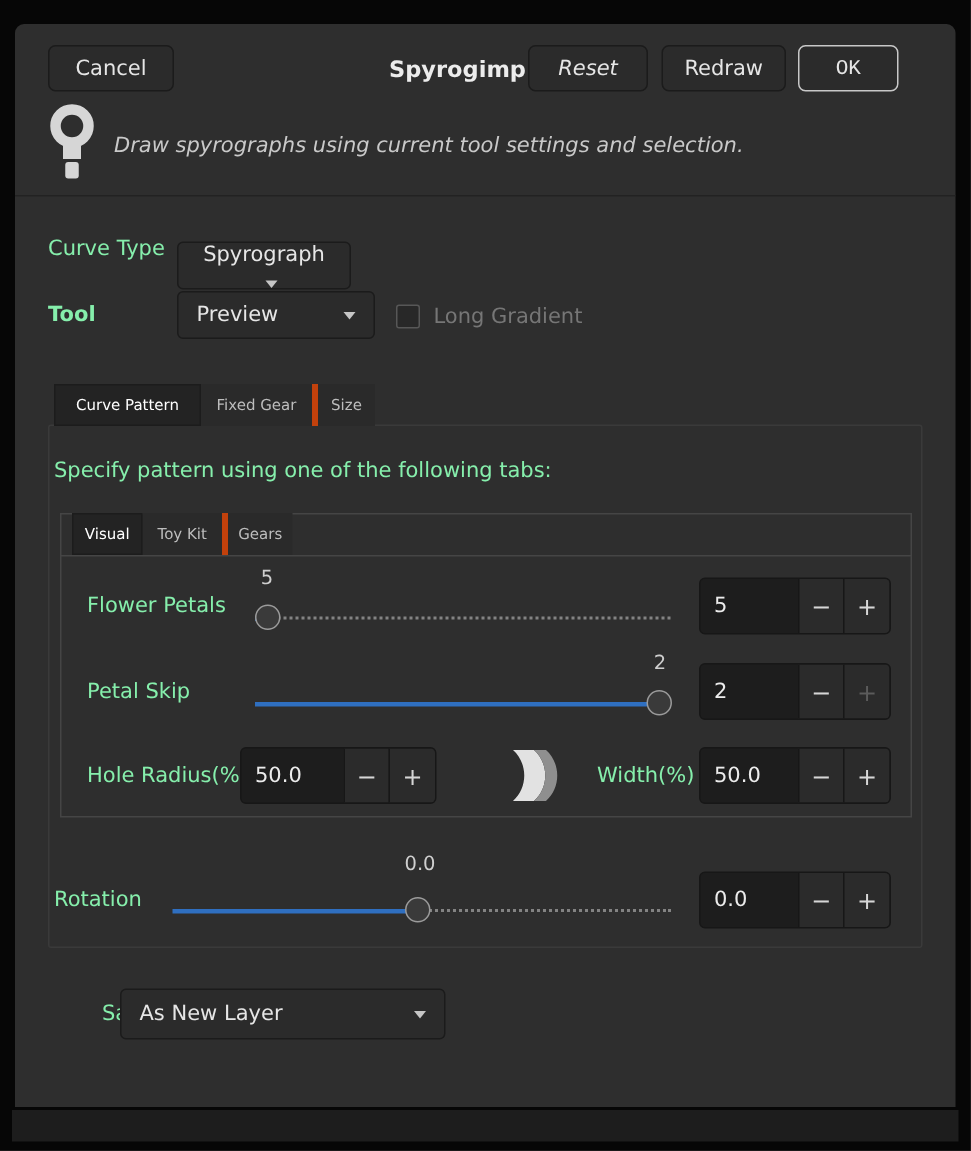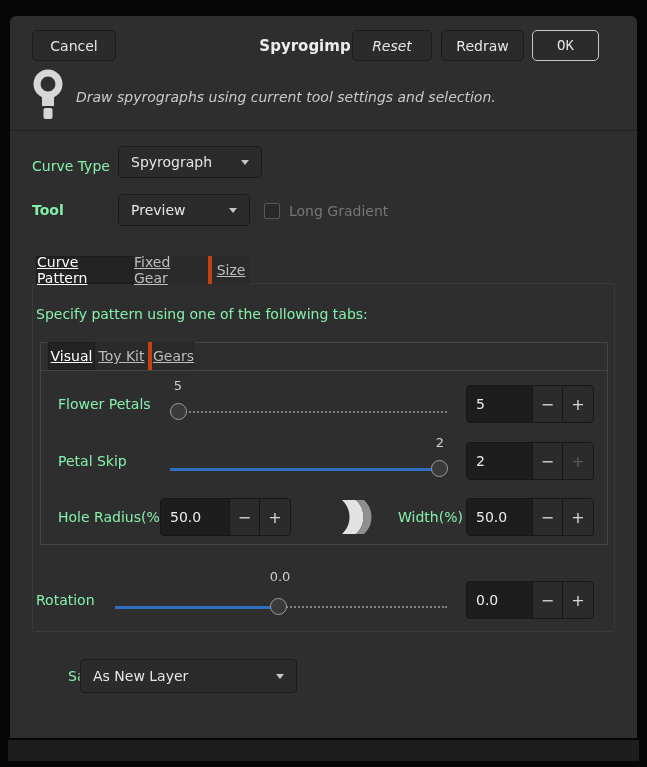--- a/index.html
+++ b/index.html
@@ -52,22 +52,22 @@
     background:#282828;border:1px solid #575757;border-radius:2px;
   }
   .checkbox-label{position:absolute;left:279px;top:179px;line-height:32px;font-size:14px;color:#767676;}
 
   
   .page-frame{
     position:absolute;left:22px;top:267px;width:583px;height:349px;
     border:1px solid #3a3a3a;box-sizing:border-box;border-radius:2px;
   }
   .tab{
-    position:absolute;height:28px;box-sizing:border-box;font-size:14px;color:#bdbdbd;
-    display:flex;align-items:center;justify-content:center;cursor:default;background:#2a2a2a;text-decoration:underline;
+    position:absolute;height:28px;box-sizing:border-box;font-size:10px;color:#bdbdbd;
+    display:flex;align-items:center;justify-content:center;cursor:default;background:#2a2a2a;
   }
   .tab.active{background:#232323;color:#ffffff;border:1px solid #1c1c1c;z-index:2;}
   .tab.sep-left{border-left:4px solid #c2410c;text-align:center;}
   .inner-frame{
     position:absolute;left:30px;top:326px;width:568px;height:203px;
     border:1px solid #454545;box-sizing:border-box;
   }
   .inner-tabline{position:absolute;left:30px;top:354px;width:568px;height:1px;background:#454545;}
 
   
@@ -111,21 +111,21 @@
     <svg width="36" height="58" viewBox="0 0 36 58">
       <circle cx="18" cy="16" r="11" fill="none" stroke="#d6d6d6" stroke-width="7"></circle>
       <rect x="12" y="29" width="12" height="9" fill="#d6d6d6"></rect>
       <rect x="13.5" y="40" width="9" height="11" rx="2" fill="#d6d6d6"></rect>
     </svg>
   </div>
   <div class="desc">Draw spyrographs using current tool settings and selection.</div>
   <div class="sep"></div>
 
   <div class="row-label lh32" style="left:22px;top:134px;">Curve Type</div>
-  <div class="combo" style="left:108px;top:130px;width:144px;">
+  <div class="combo" style="left:108px;top:145px;width:116px;flex-direction:column;">
     <span>Spyrograph</span>
     <span class="caret"></span>
   </div>
 
   <div class="row-label lh32" style="left:22px;top:178px;font-weight:bold;">Tool</div>
   <div class="combo" style="left:108px;top:178px;width:132px;">
     <span>Preview</span>
     <span class="caret"></span>
   </div>
   <div class="checkbox"></div>

